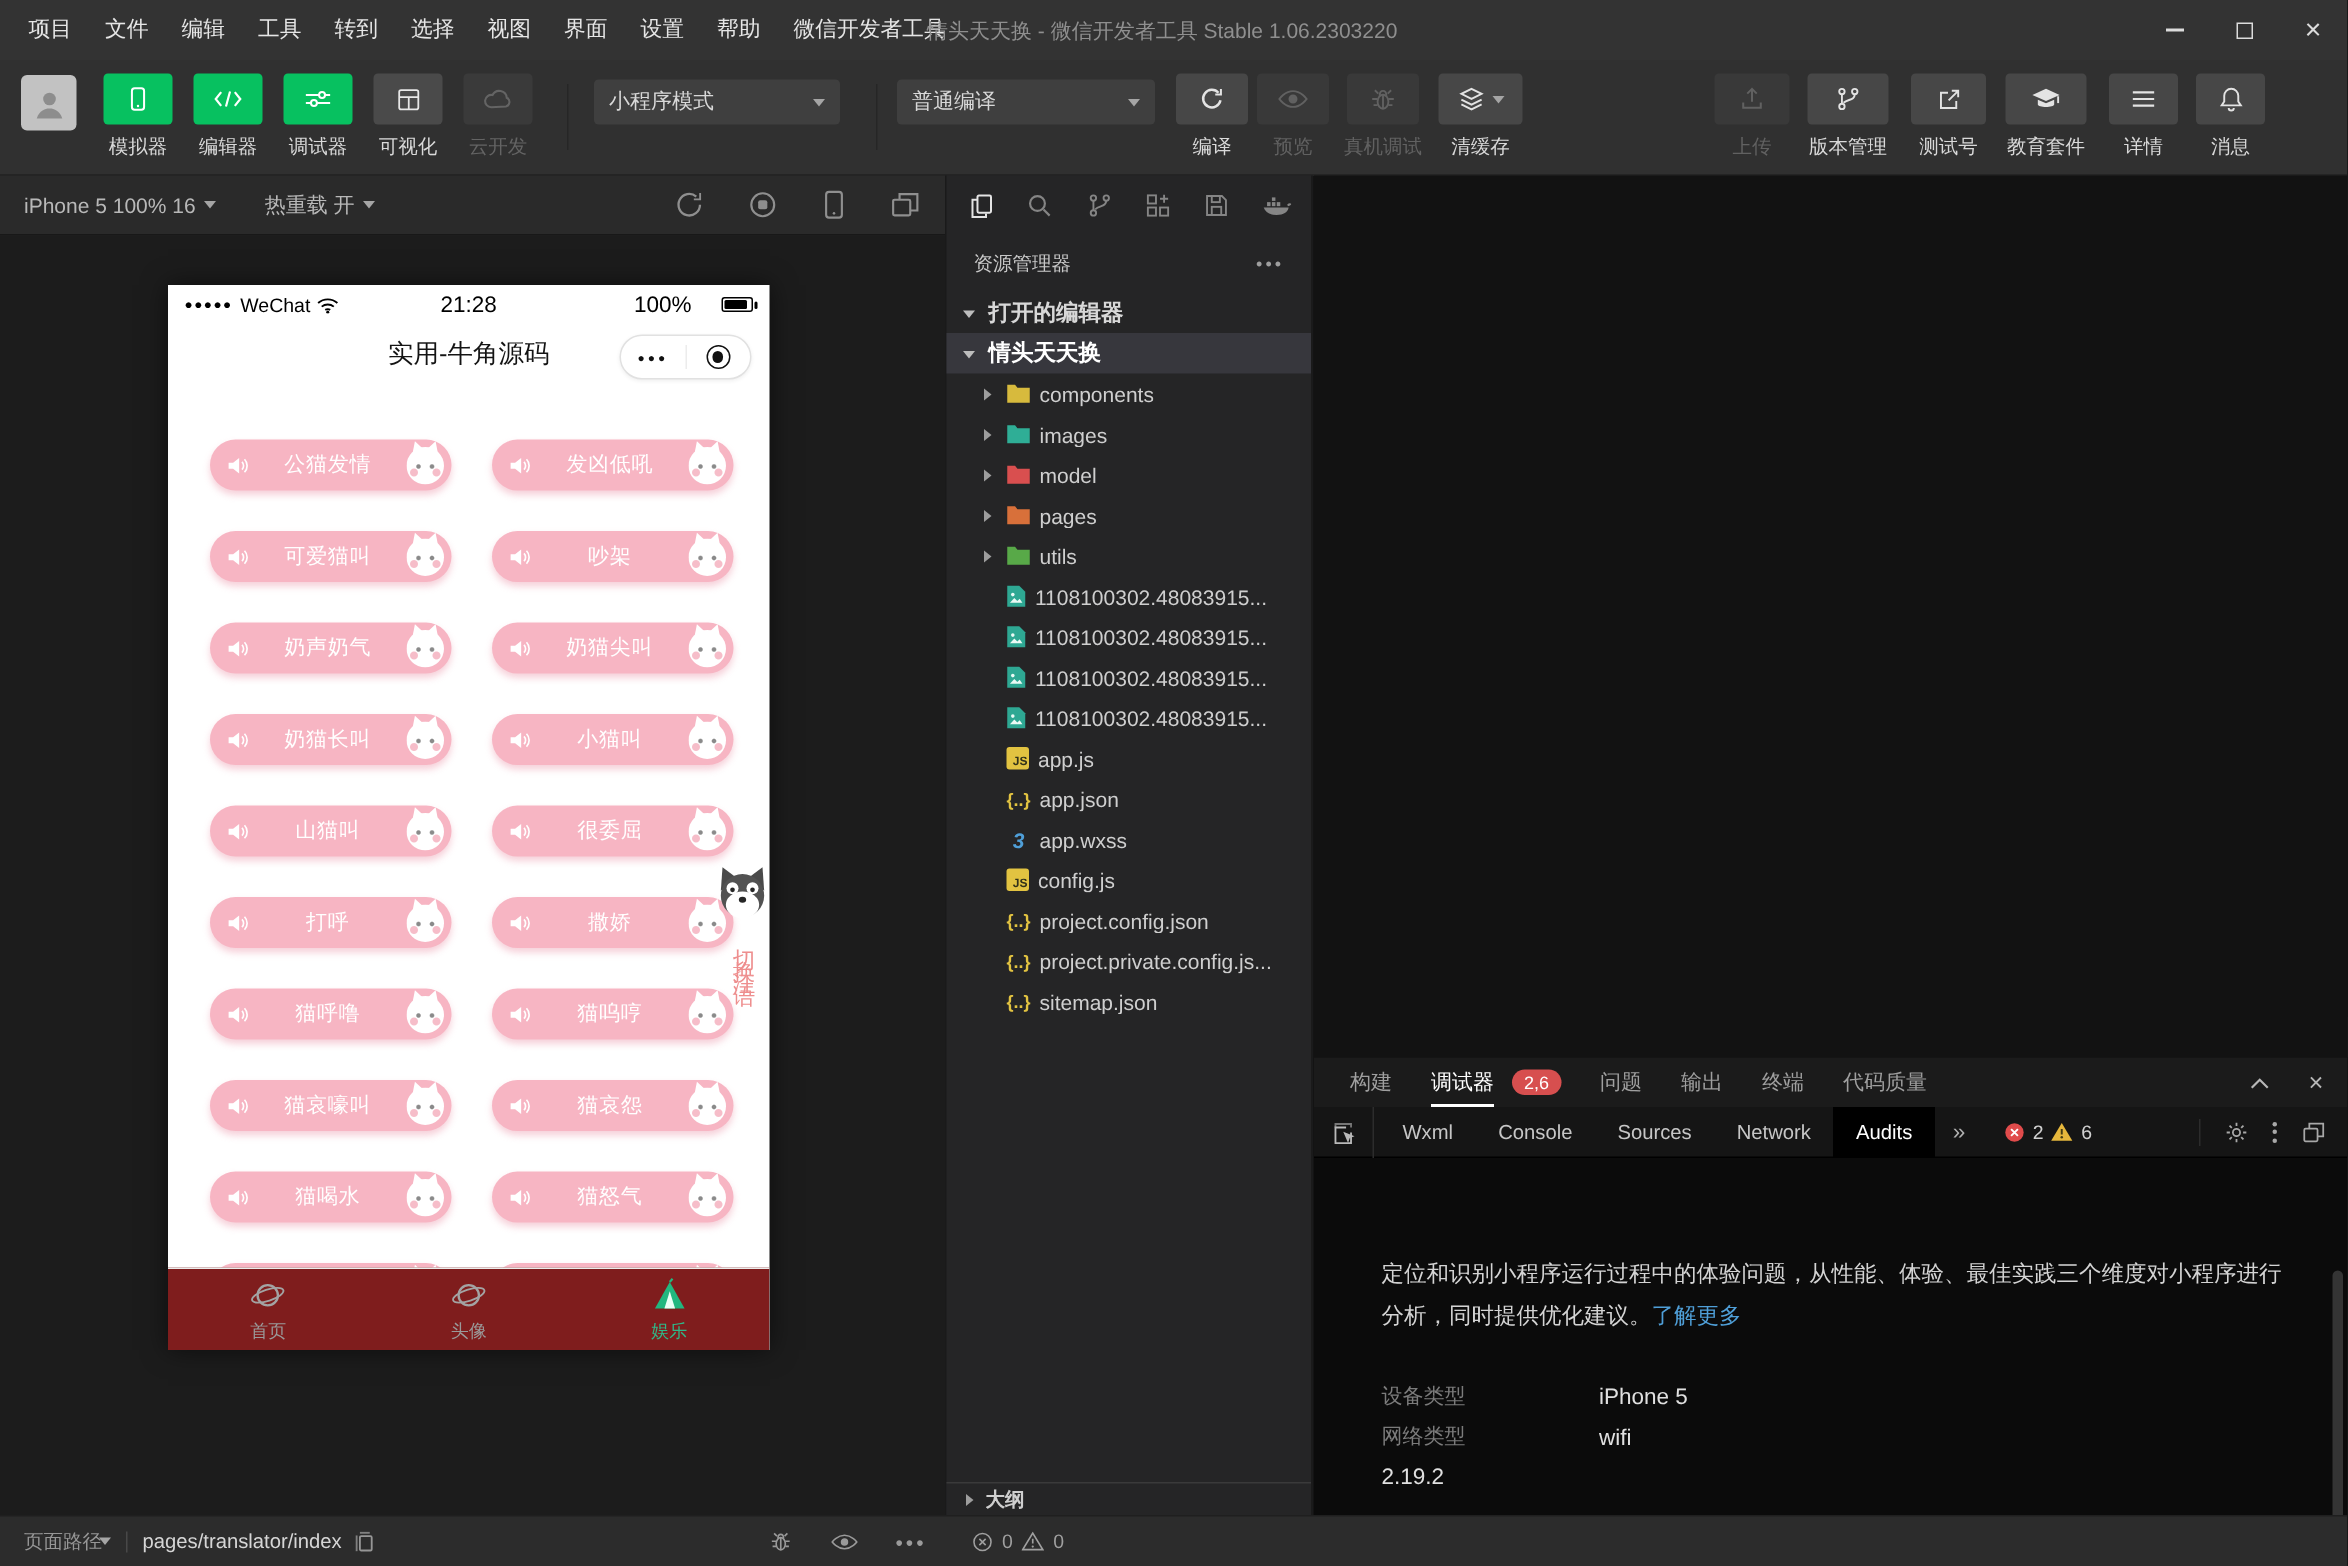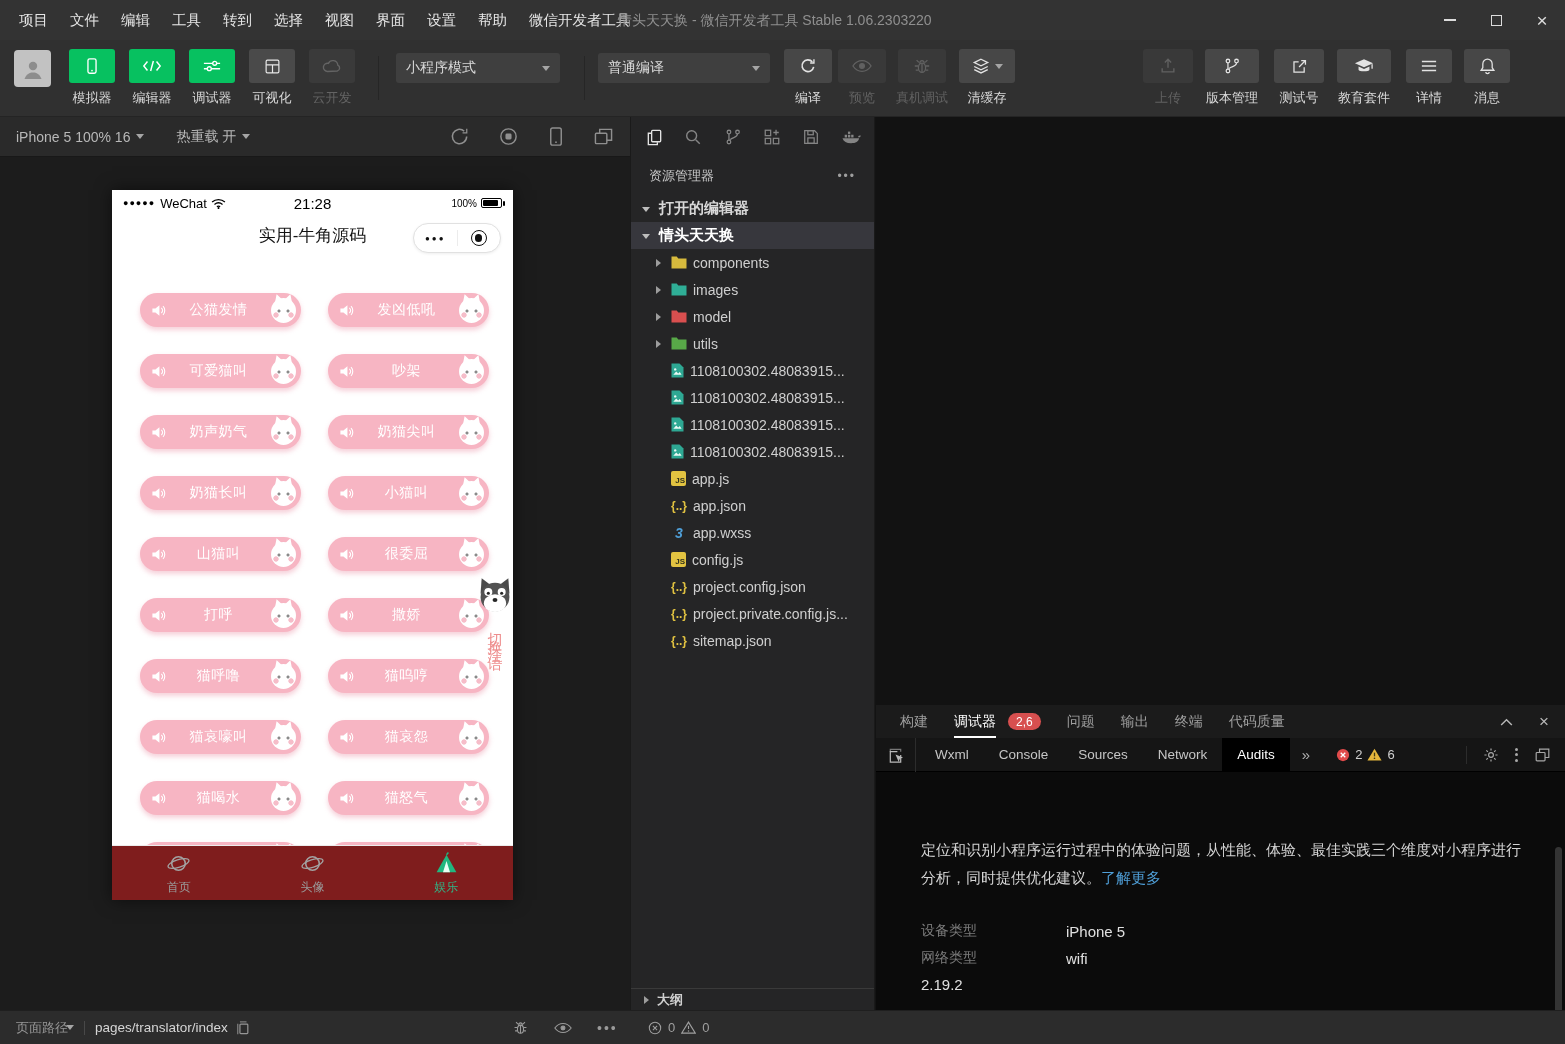--- a/index.html
+++ b/index.html
@@ -49,21 +49,21 @@
   .simbar { height:40px; background:#2a2a2a; display:flex; align-items:center; padding:0 16px; gap:32px; font-size:14px; color:#b8b8b8; border-bottom:1px solid #181818; }
   .simbar .item { display:flex; align-items:center; gap:6px; }
   .simbar-icons { margin-left:auto; display:flex; gap:28px; color:#8f8f8f; align-items:center; }
 
   
   .phone { position:absolute; left:112px; top:73px; width:401px; height:710px; background:#ffffff; box-shadow:0 0 16px rgba(0,0,0,.55); overflow:hidden; }
   .p-status { position:absolute; left:0; top:0; right:0; height:26px; display:flex; align-items:center; padding:0 11px; color:#000; }
   .p-dots { font-size:9px; letter-spacing:1px; }
   .p-carrier { font-size:13px; margin:0 4px 0 5px; }
   .p-time { position:absolute; left:0; right:0; text-align:center; font-size:15px; }
-  .p-right { margin-left:auto; display:flex; align-items:flex-start; gap:4px; font-size:10px; }
+  .p-right { margin-left:auto; display:flex; align-items:center; gap:20px; font-size:15px; }
   .bat { position:relative; width:21px; height:10px; border:1px solid #000; border-radius:2px; }
   .bat::before { content:""; position:absolute; left:1px; top:1px; bottom:1px; width:15px; background:#000; border-radius:1px; }
   .bat::after { content:""; position:absolute; right:-4px; top:2px; width:2.5px; height:5px; background:#000; border-radius:1px; }
   .p-title { position:absolute; left:0; right:0; top:34px; text-align:center; font-size:17px; color:#141414; }
   .capsule { position:absolute; right:12px; top:33px; width:88px; height:30px; border:1px solid #e1e1e1; border-radius:16px; background:#fff; display:flex; box-shadow:0 1px 3px rgba(0,0,0,.07); }
   .cap-half { flex:1; display:flex; align-items:center; justify-content:center; }
   .cap-dots { font-size:8px; letter-spacing:2px; color:#111; }
   .cap-div { width:1px; background:#ececec; margin:6px 0; }
   .cap-target { width:16px; height:16px; border:1.8px solid #111; border-radius:50%; position:relative; }
   .cap-target::after { content:""; position:absolute; inset:3.4px; background:#111; border-radius:50%; }
@@ -696,20 +696,27 @@
         <div class="trow">
             <span class="tw right"></span>
             <svg width="16" height="13" viewBox="0 0 16 13">
               <path d="M.5.5h5.2l1.6 2h8.2v10H.5z" fill="#d94f4f"></path>
             </svg>
             <span class="fname">model</span>
           </div>
         <div class="trow">
             <span class="tw right"></span>
             <svg width="16" height="13" viewBox="0 0 16 13">
+              <path d="M.5.5h5.2l1.6 2h8.2v10H.5z" fill="#d8703a"></path>
+            </svg>
+            <span class="fname">pages</span>
+          </div>
+        <div class="trow">
+            <span class="tw right"></span>
+            <svg width="16" height="13" viewBox="0 0 16 13">
               <path d="M.5.5h5.2l1.6 2h8.2v10H.5z" fill="#58a948"></path>
             </svg>
             <span class="fname">utils</span>
           </div>
 
         <div class="trow file">
             <svg width="13" height="15" viewBox="0 0 13 15">
               <path d="M.5.5h8l4 4v10H.5z" fill="#2ea893"></path>
               <circle cx="4.2" cy="6.4" r="1.2" fill="#eafaf5"></circle>
               <path d="M2.3 11.8l2.9-3.2 2 2 1.6-1.5 1.8 2.7z" fill="#eafaf5"></path>

